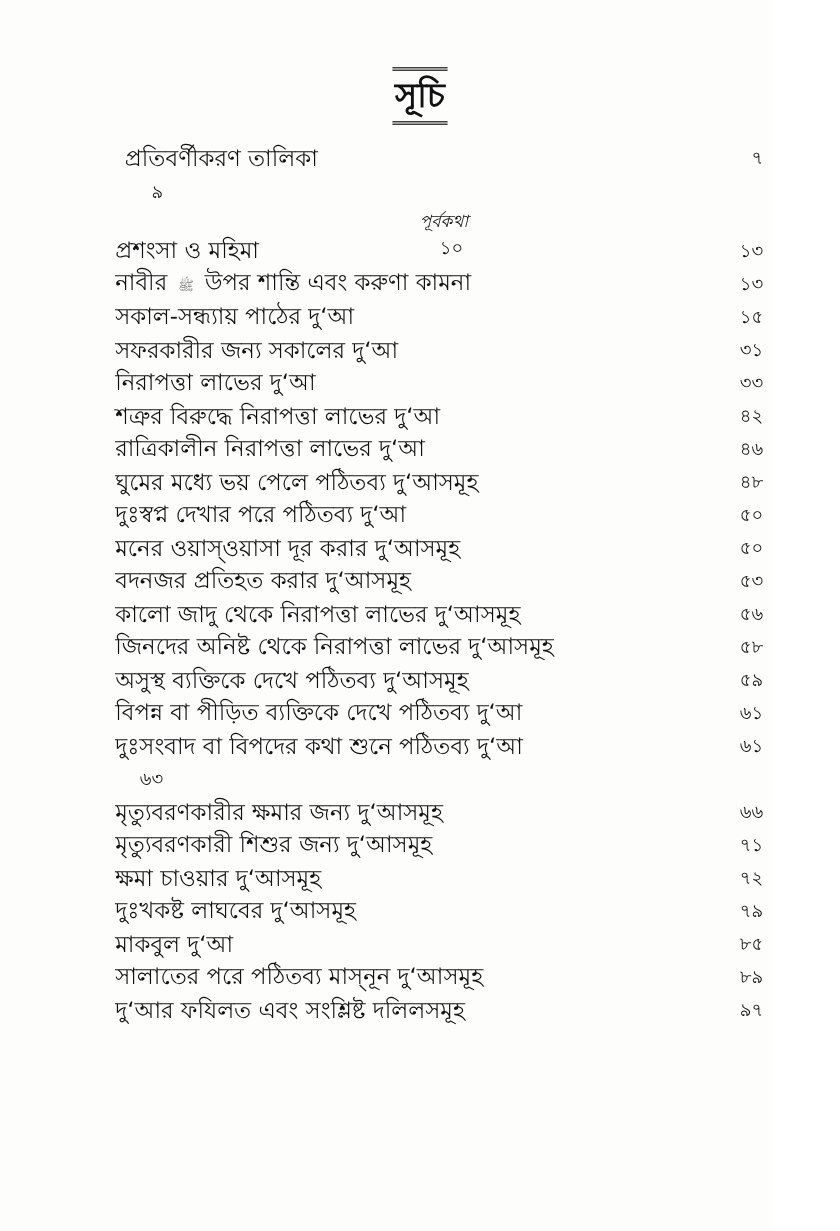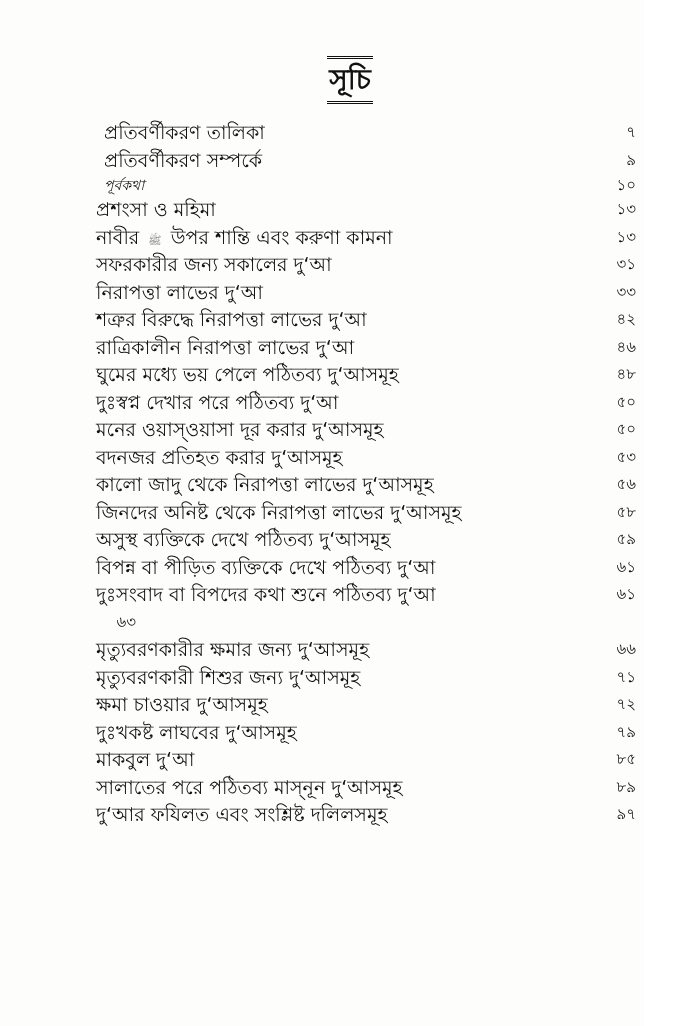--- a/index.html
+++ b/index.html
@@ -42,32 +42,33 @@
       left: 96px;
       top: 119px;
       width: 540px;
       margin: 0;
       padding: 0;
       list-style: none;
     }
     .toc-row {
       display: flex;
       justify-content: space-between;
-      align-items: flex-start;
+      align-items: center;
       height: 27.5px;
       line-height: 27.5px;
       font-size: 19px;
       white-space: nowrap;
     }
     .toc-row.indent .toc-title { padding-left: 8px; }
     .toc-row.small {
       height: 22px;
       line-height: 22px;
       font-size: 14px;
       font-style: italic;
+      flex-direction: column;
     }
     .toc-page {
       font-size: 15px;
       min-width: 40px;
       text-align: right;
       padding-right: 0px;
     }
     .salutation {
       font-size: 11px;
       color: #777;
@@ -81,40 +82,43 @@
   <div class="title-wrap">
     <span class="title">সূচি</span>
   </div>
 
   <ul class="toc">
     <li class="toc-row indent">
       <span class="toc-title">প্রতিবর্ণীকরণ তালিকা</span>
       <span class="toc-page">৭</span>
     </li>
     <li class="toc-row indent">
-      <span class="toc-title">প্রতিবর্ণীকরণ সম্পর্কে</span>
       <span class="toc-page">৯</span>
     </li>
     <li class="toc-row indent small">
       <span class="toc-title">পূর্বকথা</span>
       <span class="toc-page" style="font-style:normal;">১০</span>
     </li>
     <li class="toc-row">
       <span class="toc-title">প্রশংসা ও মহিমা</span>
       <span class="toc-page">১৩</span>
     </li>
     <li class="toc-row">
       <span class="toc-title">
         <span>নাবীর</span>
         <span class="salutation">ﷺ</span>
         <span>উপর শান্তি এবং করুণা কামনা</span>
       </span>
       <span class="toc-page">১৩</span>
     </li>
     <li class="toc-row">
+      <span class="toc-title">সকাল-সন্ধ্যায় পাঠের দু‘আ</span>
+      <span class="toc-page">১৫</span>
+    </li>
+    <li class="toc-row">
       <span class="toc-title">সফরকারীর জন্য সকালের দু‘আ</span>
       <span class="toc-page">৩১</span>
     </li>
     <li class="toc-row">
       <span class="toc-title">নিরাপত্তা লাভের দু‘আ</span>
       <span class="toc-page">৩৩</span>
     </li>
     <li class="toc-row">
       <span class="toc-title">শত্রুর বিরুদ্ধে নিরাপত্তা লাভের দু‘আ</span>
       <span class="toc-page">৪২</span>

